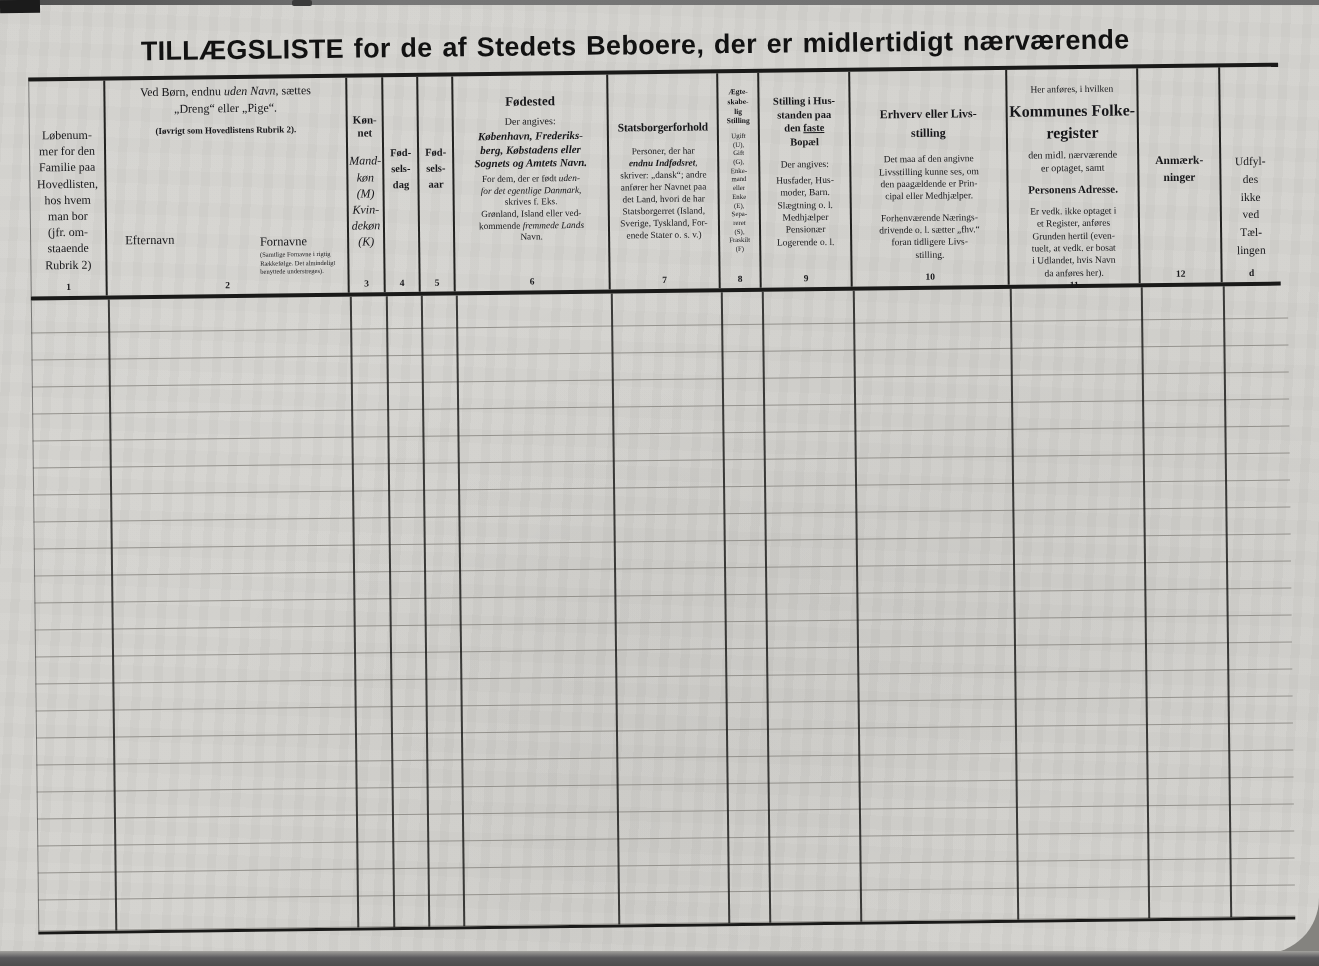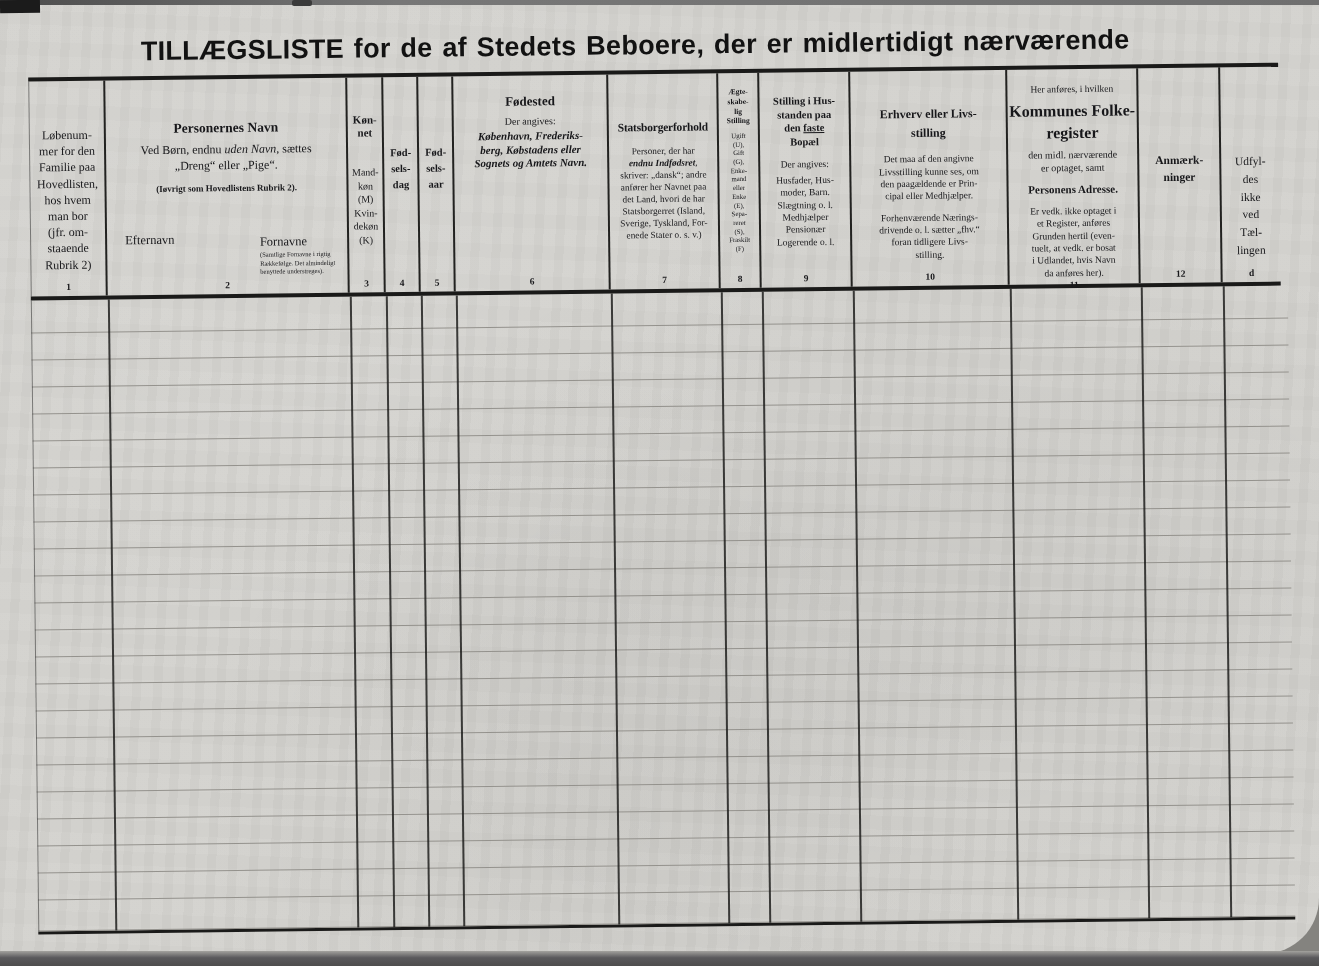--- a/index.html
+++ b/index.html
@@ -63,21 +63,21 @@
   .c2-title{padding-top:40px;font-size:13.5px;}
   .c2-line{margin-top:5px;font-size:12px;}
   .c2-line2{font-size:12px;margin-top:1px;}
   .c2-note{margin-top:9px;font-size:9px;font-weight:bold;}
   .c2-bottom{margin-top:auto;width:100%;box-sizing:border-box;display:flex;justify-content:space-between;align-items:flex-start;padding:0 12px 0 18px;}
   .c2-sur{font-size:12.5px;text-align:right;}
   .c2-for{font-size:12.5px;}
   .c2-fornote{font-size:6.5px;line-height:1.3;font-weight:normal;}
   .c2-num{margin-top:2px;padding-bottom:3px;font-size:9.5px;font-weight:bold;}
   .c3-title{padding-top:36px;font-size:11px;line-height:1.2;}
-  .c3-text{margin-top:26px;font-size:10px;line-height:1.35;}
+  .c3-text{margin-top:13px;font-size:12px;line-height:1.35;font-style:italic;}
   .c45-text{padding-top:68px;font-size:10.5px;line-height:1.5;}
   .c6-title{padding-top:18px;font-size:13px;}
   .c6-sub{margin-top:4px;font-size:10px;}
   .c6-places{margin-top:2px;font-size:11px;line-height:1.25;}
   .c6-note{margin-top:3px;font-size:9.3px;line-height:1.25;padding:0 3px;}
   .c7-title{padding-top:46px;font-size:11.5px;letter-spacing:-.2px;white-space:nowrap;}
   .c7-text{margin-top:10px;font-size:9.3px;line-height:1.3;padding:0 2px;}
   .c8-title{padding-top:14px;font-size:7.5px;line-height:1.3;}
   .c8-text{margin-top:6px;font-size:6.8px;line-height:1.28;}
   .c9-title{padding-top:22px;font-size:10.5px;line-height:1.3;}
@@ -113,21 +113,20 @@
 Hovedlisten,
 hos hvem
 man bor
 (jfr. om-
 staaende
 Rubrik 2)</div>
           <div class="num">1</div>
         </div>
 
         <div class="hcol" style="width:242px">
-          <div class="b c2-title">Personernes Navn</div>
           <div class="c2-line"><span>Ved Børn, endnu </span><span class="i">uden Navn</span><span>, sættes</span></div>
           <div class="c2-line2">„Dreng“ eller „Pige“.</div>
           <div class="c2-note">(Iøvrigt som Hovedlistens Rubrik 2).</div>
           <div class="c2-bottom">
             <span class="c2-sur">Efternavn</span>
             <span style="text-align:left;">
               <span class="c2-for">Fornavne</span>
               <span class="pre c2-fornote" style="display:block;">(Samtlige Fornavne i rigtig
 Rækkefølge. Det almindeligt
 benyttede understreges).</span>
@@ -161,20 +160,26 @@
 aar</div>
           <div class="num">5</div>
         </div>
 
         <div class="hcol" style="width:155px">
           <div class="b c6-title">Fødested</div>
           <div class="c6-sub">Der angives:</div>
           <div class="pre i b c6-places">København, Frederiks-
 berg, Købstadens eller
 Sognets og Amtets Navn.</div>
+          <div class="pre c6-note"><span>For dem, der er født </span><span class="i">uden-
+for det egentlige Danmark</span><span>,
+skrives f. Eks.
+Grønland, Island eller ved-
+kommende </span><span class="i">fremmede Lands</span><span>
+Navn.</span></div>
           <div class="num">6</div>
         </div>
 
         <div class="hcol" style="width:110px">
           <div class="b c7-title">Statsborgerforhold</div>
           <div class="pre c7-text"><span>Personer, der har
 </span><span class="i b">endnu Indfødsret</span><span>,
 skriver: „dansk“; andre
 anfører her Navnet paa
 det Land, hvori de har

